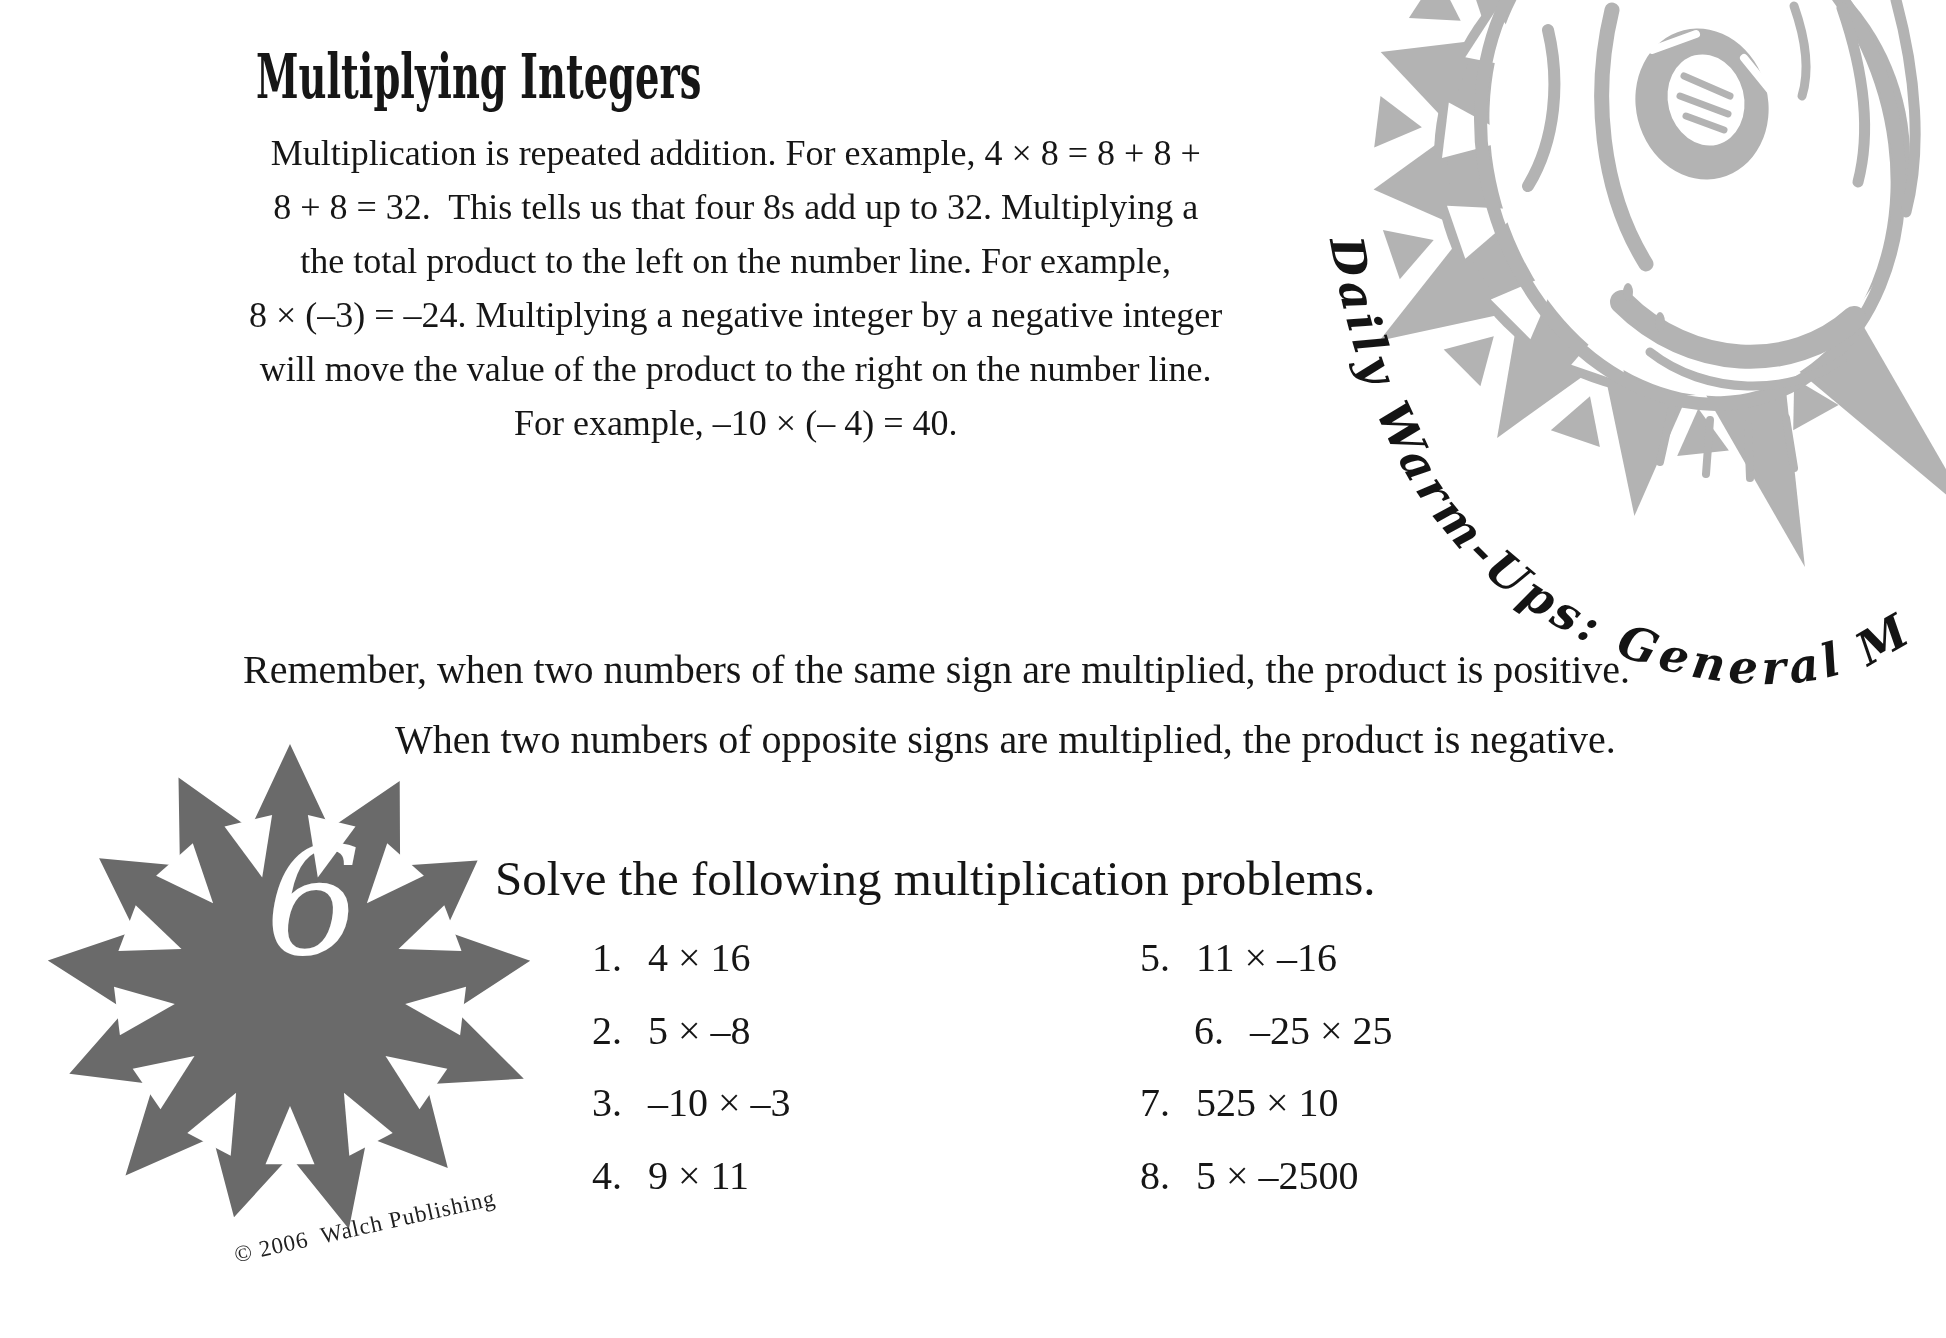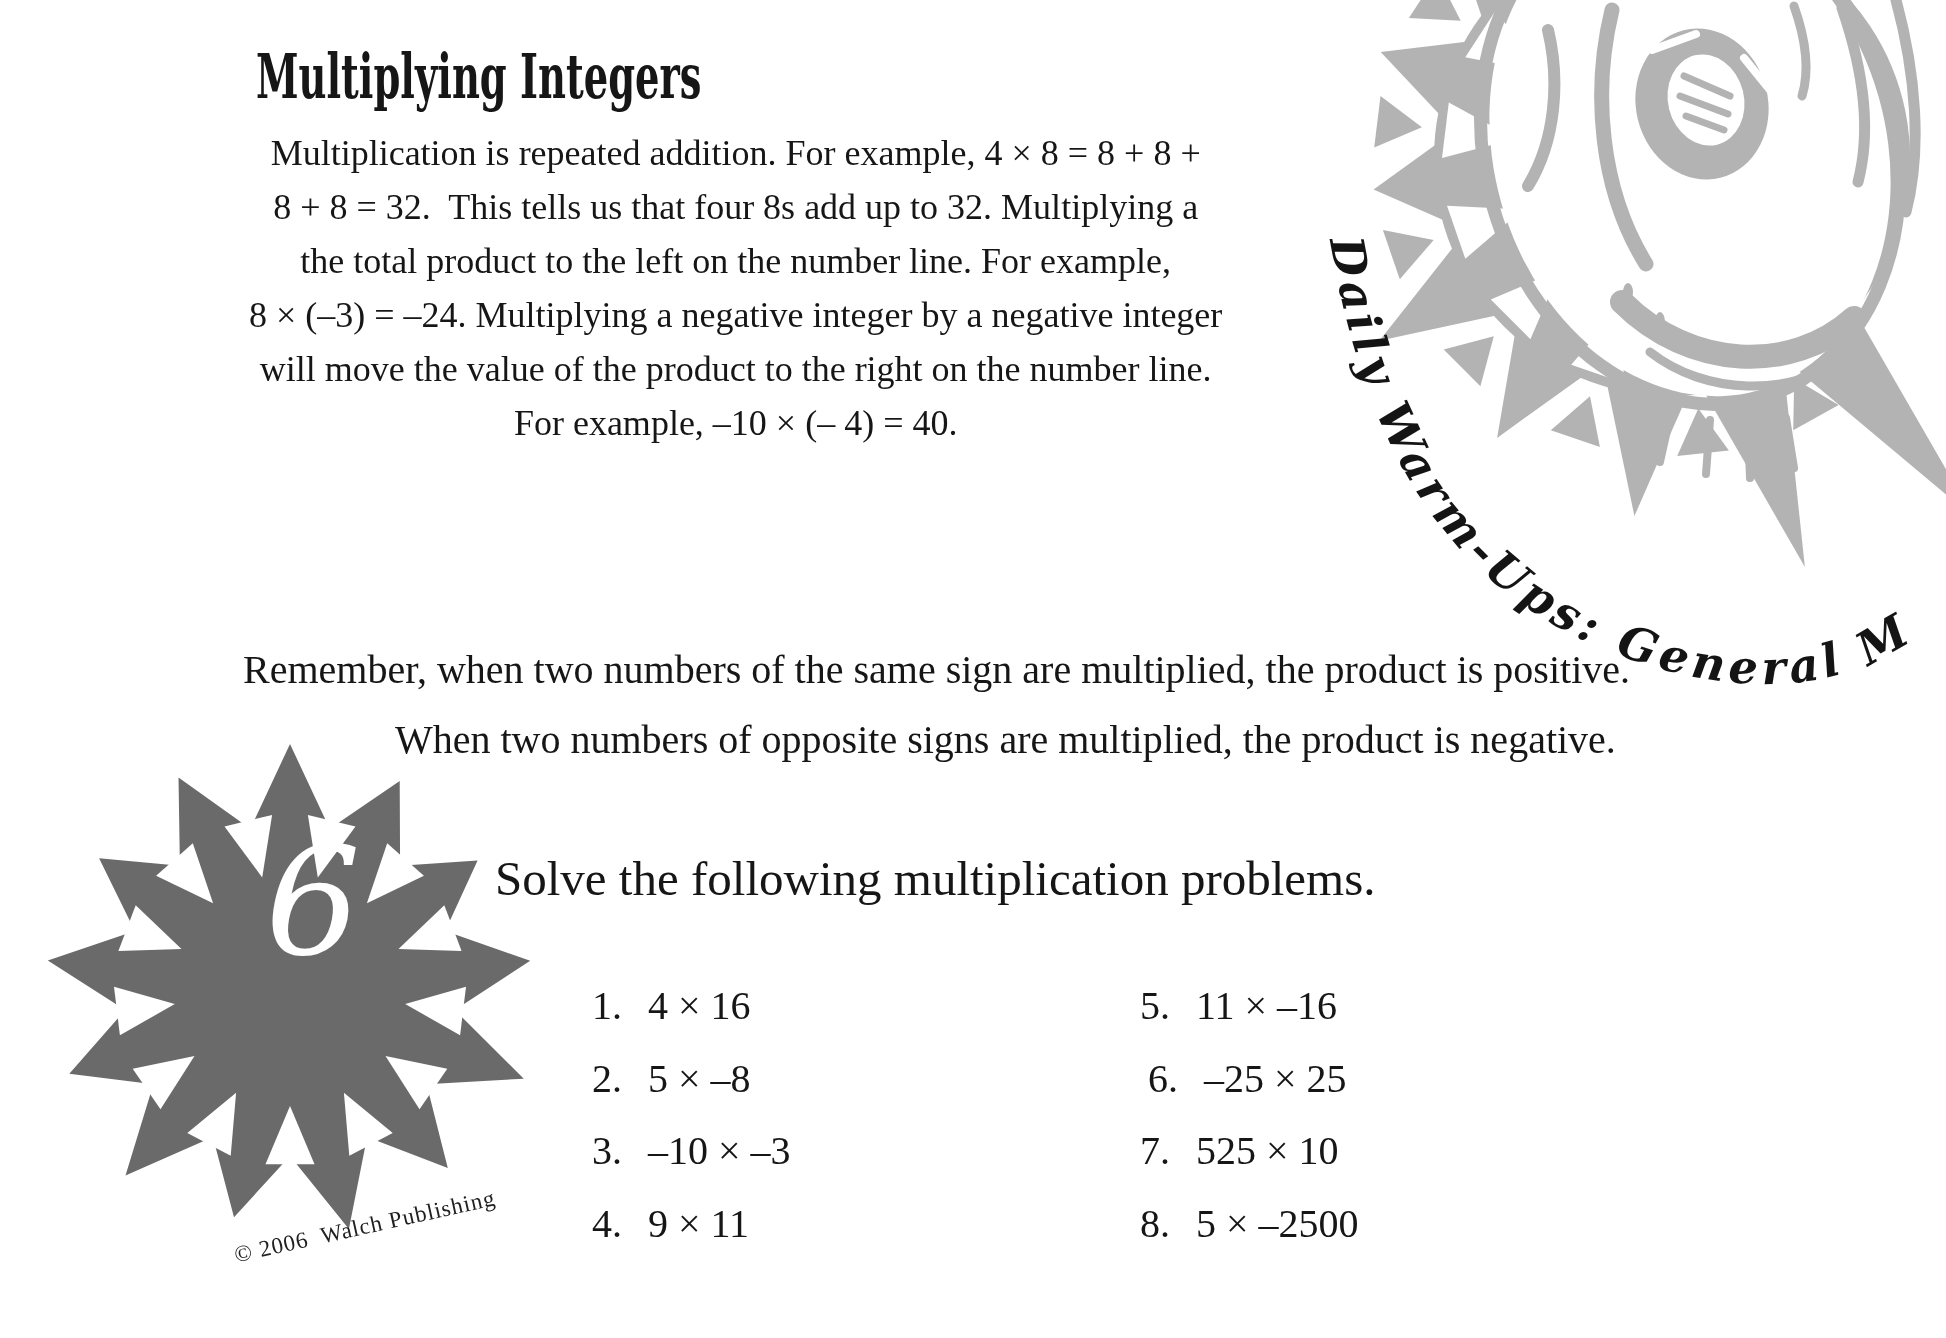--- a/index.html
+++ b/index.html
@@ -19,21 +19,21 @@
     font-family:"DejaVu Serif", serif;font-weight:700;font-size:62px;
     transform:scaleX(.62);transform-origin:0 50%;white-space:pre;
     color:var(--ink);
   }
   .para{position:absolute;left:249px;top:126px;font-size:36px;line-height:54px;}
   .pline{white-space:pre;text-align:center;}
   .remember{position:absolute;font-size:40px;white-space:pre;}
   .r1{left:243px;top:646px;}
   .r2{left:395px;top:704px;margin-top:12px;}
   .instruction{position:absolute;left:495px;top:850px;font-size:49px;white-space:pre;}
-  .prob{position:absolute;font-size:40px;white-space:pre;margin-top:48px;}
+  .prob{position:absolute;font-size:40px;white-space:pre;}
   .pnum{display:inline-block;width:56px;}
   .wm-text{
     font-family:"DejaVu Serif", serif;font-size:46px;font-weight:700;font-style:italic;
     letter-spacing:5px;fill:#141414;
   }
   #badge-num{
     font-family:"DejaVu Serif", serif;font-style:italic;font-size:150px;
     fill:#ffffff;text-anchor:middle;
   }
   .copyright{
@@ -132,17 +132,17 @@
 <div class="remember r1">Remember, when two numbers of the same sign are multiplied, the product is positive.</div>
 <div class="remember r2">When two numbers of opposite signs are multiplied, the product is negative.</div>
 
 <div class="instruction">Solve the following multiplication problems.</div>
 
 <div class="prob" style="left:592px;top:934px"><span class="pnum">1.</span><span class="pexpr">4 × 16</span></div>
 <div class="prob" style="left:592px;top:1007px"><span class="pnum">2.</span><span class="pexpr">5 × –8</span></div>
 <div class="prob" style="left:592px;top:1079px"><span class="pnum">3.</span><span class="pexpr">–10 × –3</span></div>
 <div class="prob" style="left:592px;top:1152px"><span class="pnum">4.</span><span class="pexpr">9 × 11</span></div>
 <div class="prob" style="left:1140px;top:934px"><span class="pnum">5.</span><span class="pexpr">11 × –16</span></div>
-<div class="prob" style="left:1148px;top:1007px"><span class="pnum">6.</span><span class="pexpr">–25 × 25</span></div>
+<div class="prob" style="left:1194px;top:1007px"><span class="pnum">6.</span><span class="pexpr">–25 × 25</span></div>
 <div class="prob" style="left:1140px;top:1079px"><span class="pnum">7.</span><span class="pexpr">525 × 10</span></div>
 <div class="prob" style="left:1140px;top:1152px"><span class="pnum">8.</span><span class="pexpr">5 × –2500</span></div>
 
 <div class="copyright">© 2006  Walch Publishing</div>
 
 </body></html>

